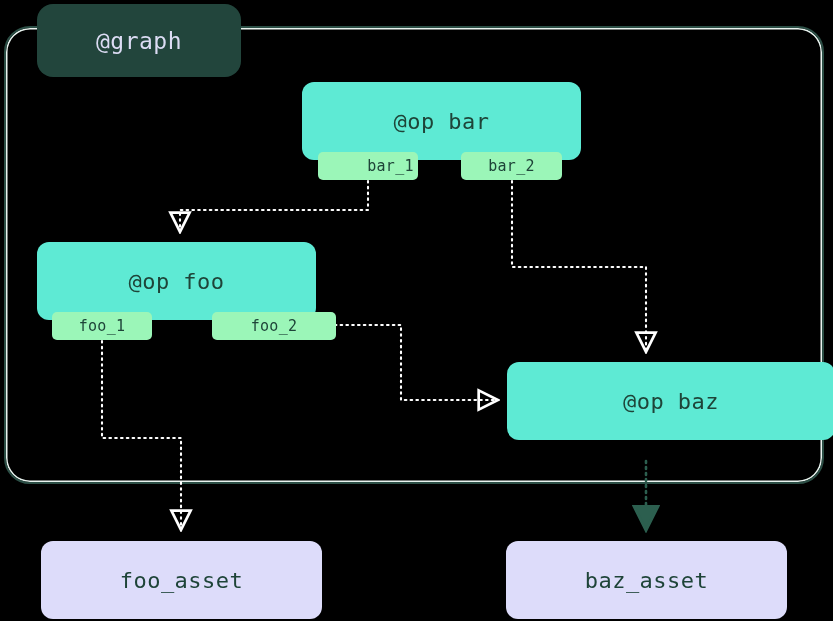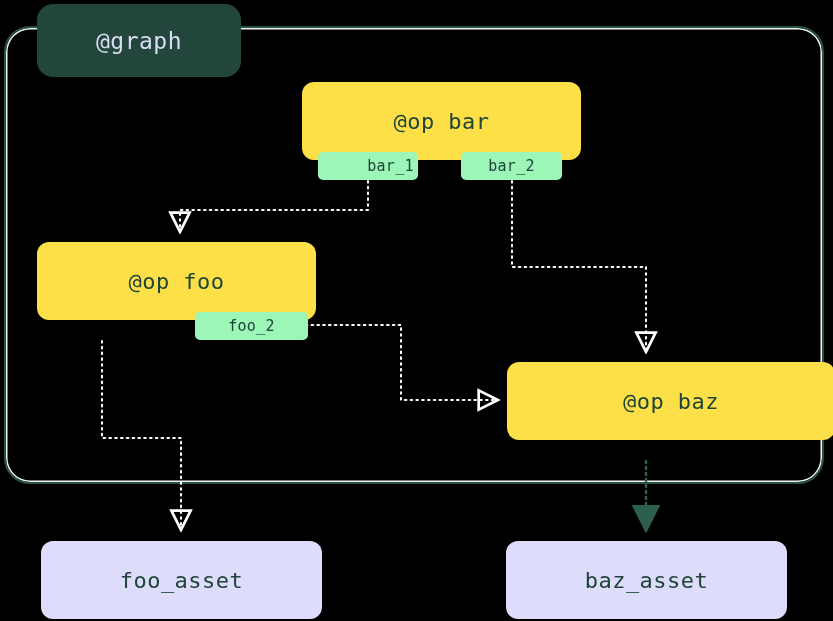--- a/index.html
+++ b/index.html
@@ -46,21 +46,21 @@
     align-items: center;
     justify-content: center;
     color: #dcdcf4;
     font-size: 23px;
     letter-spacing: 0.5px;
     box-sizing: border-box;
   }
   
   .op-node {
     position: absolute;
-    background: #fde047;
+    background: #5eead4;
     border-radius: 12px;
     box-sizing: border-box;
   }
   .op-title {
     position: absolute;
     left: 0; right: 0;
     top: 0;
     height: 100%;
     display: flex;
     align-items: center;
@@ -126,21 +126,22 @@
 
   <div class="op-node" style="left:302px; top:82px; width:279px; height:78px;">
     <div class="op-title">@op bar</div>
   </div>
   <div class="port" style="left:318px; top:152px; width:100px;padding-left:45px;">bar_1</div>
   <div class="port" style="left:461px; top:152px; width:101px;">bar_2</div>
 
   <div class="op-node" style="left:37px; top:242px; width:279px; height:78px;">
     <div class="op-title">@op foo</div>
   </div>
-  <div class="port" style="left:195px; top:312px; width:113px;">foo_2</div>
+  <div class="port" style="left:52px; top:312px; width:100px;">foo_1</div>
+  <div class="port" style="left:212px; top:312px; width:124px;">foo_2</div>
 
   <div class="op-node" style="left:507px; top:362px; width:328px; height:78px;">
     <div class="op-title">@op baz</div>
   </div>
 
   <div class="cluster-label">@graph</div>
 
   <div class="asset-node" style="left:506px; top:541px; width:281px; height:78px;">baz_asset</div>
   <div class="asset-node" style="left:41px; top:541px; width:281px; height:78px;">foo_asset</div>
 

